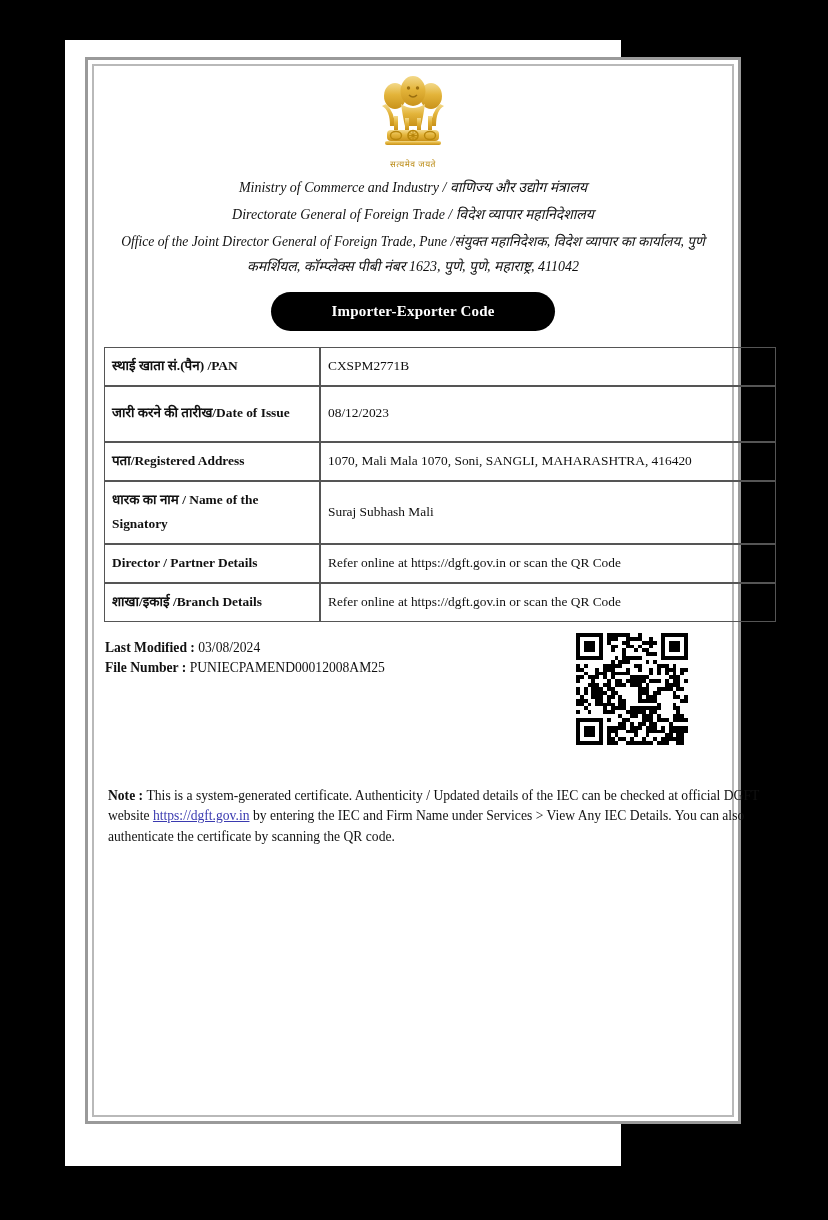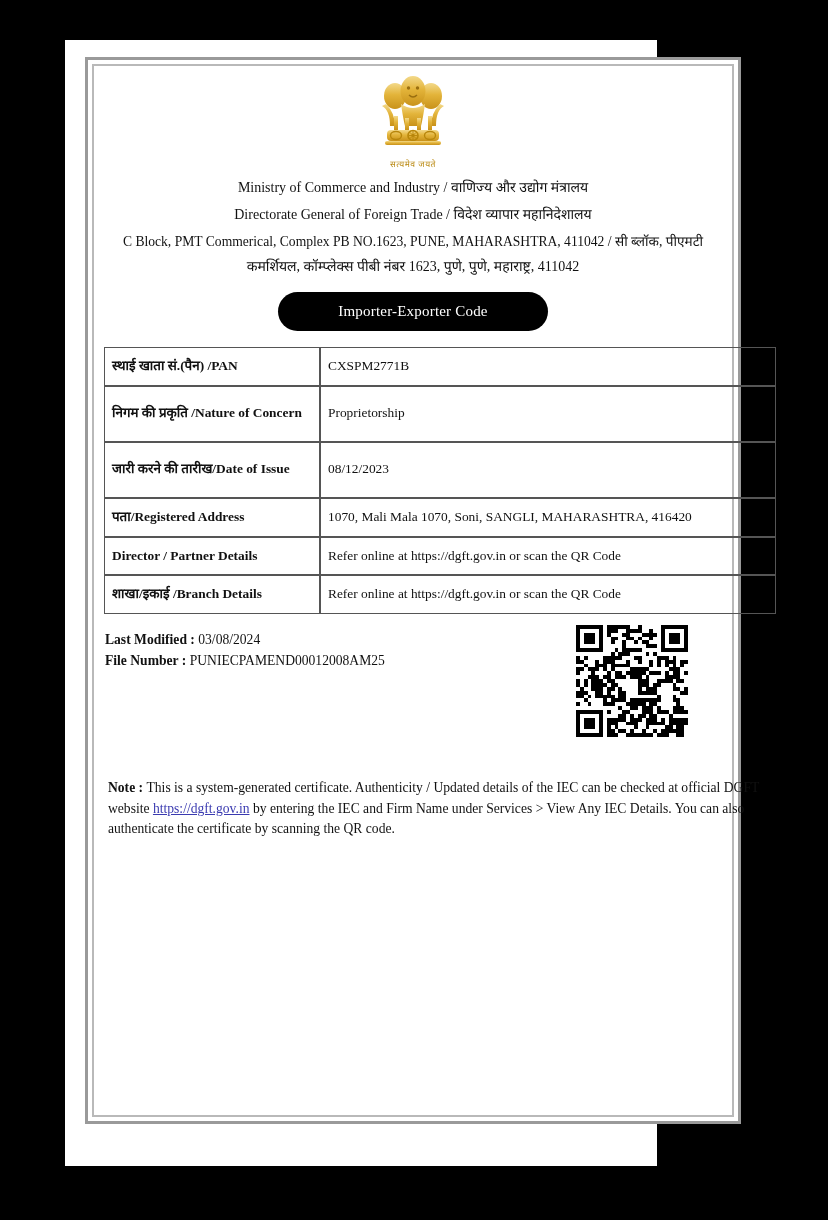--- a/index.html
+++ b/index.html
@@ -9,21 +9,20 @@
     font-family:"Liberation Serif", serif;
     overflow:hidden;
   }
   .canvas{position:relative;width:828px;height:1220px;}
 
   
   .paper{
     position:absolute;left:65px;top:40px;
     width:556px;height:1126px;
     background:#ffffff;
-    padding-left:36px;
   }
 
   
   .frame{
     position:absolute;left:20px;top:17px;
     width:656px;height:1067px;
     border:3px solid #9a9a9a;
     background:#ffffff;
     box-sizing:border-box;
   }
@@ -42,30 +41,30 @@
   .emblem{display:inline-block;width:66px;height:84px;}
   .emblem-motto{
     font-size:8.5px;color:#b8860b;letter-spacing:.5px;
     margin-top:-4px;font-family:"Liberation Sans",sans-serif;
   }
 
   
   .hdr{text-align:center;color:#111;}
   .hdr .l1{font-size:14.5px;font-weight:bold;margin-top:9px;}
   .hdr .l2,.hdr .l3,.hdr .l4,.hdr .l5,.hdr .l6{
-    font-size:14px;margin-top:8px;font-weight:normal;
+    font-size:14px;margin-top:8px;font-weight:normal;font-style:italic;
   }
   .hdr .l4,.hdr .l5{font-size:13.6px;}
   .hdr .l6{margin-top:6px;}
 
   
   .badge-wrap{text-align:center;margin-top:17px;}
   .badge{
     display:inline-block;background:#000000;color:#ffffff;
-    font-size:15px;font-weight:normal;
+    font-size:15px;font-weight:bold;
     padding:11px 60px;border-radius:20px;
     letter-spacing:.2px;
   }
 
   
   .certify{
     margin:17px 0 0 55px;width:545px;
     font-size:14px;line-height:1.45;color:#111;
   }
   .certify b{font-weight:bold;}
@@ -160,46 +159,46 @@
               <ellipse cx="50" cy="61.5" rx="5.5" ry="4" fill="none" stroke="#b8860b" stroke-width="1.4"></ellipse>
               <rect x="5" y="67" width="56" height="4" rx="2" fill="url(#g)"></rect>
             </svg>
           </span>
           <div class="emblem-motto">सत्यमेव जयते</div>
         </div>
 
         <div class="hdr">
           <div class="l2">Ministry of Commerce and Industry / वाणिज्य और उद्योग मंत्रालय</div>
           <div class="l3">Directorate General of Foreign Trade / विदेश व्यापार महानिदेशालय</div>
-          <div class="l5">C Block, PMT Commerical, Complex PB NO.1623, PUNE, MAHARASHTRA, 411042  / सी ब्लॉक, पीएमटी</div>
+          <div class="l4">Office of the Joint Director General of Foreign Trade, Pune /संयुक्त महानिदेशक, विदेश व्यापार का कार्यालय, पुणे</div>
           <div class="l6">कमर्शियल, कॉम्प्लेक्स पीबी नंबर 1623, पुणे, पुणे, महाराष्ट्र, 411042</div>
         </div>
 
         <div class="badge-wrap">
           <span class="badge">Importer-Exporter Code</span>
         </div>
 
 
         <table class="tbl">
           <tbody>
               <tr>
                 <td class="k">स्थाई खाता सं.(पैन) /PAN</td>
                 <td class="v">CXSPM2771B</td>
-              </tr>
-              <tr class="tall">
-                <td class="k">निगम की प्रकृति /Nature of Concern</td>
-                <td class="v">Proprietorship</td>
               </tr>
               <tr class="tall">
                 <td class="k">जारी करने की तारीख/Date of Issue</td>
                 <td class="v">08/12/2023</td>
               </tr>
               <tr>
                 <td class="k">पता/Registered Address</td>
                 <td class="v">1070, Mali Mala 1070, Soni, SANGLI, MAHARASHTRA, 416420</td>
+              </tr>
+              <tr class="tall">
+                <td class="k">धारक का नाम / Name of the Signatory</td>
+                <td class="v">Suraj Subhash Mali</td>
               </tr>
               <tr>
                 <td class="k">Director / Partner Details</td>
                 <td class="v">Refer online at https://dgft.gov.in or scan the QR Code</td>
               </tr>
               <tr>
                 <td class="k">शाखा/इकाई /Branch Details</td>
                 <td class="v">Refer online at https://dgft.gov.in or scan the QR Code</td>
               </tr>
             </tbody>

